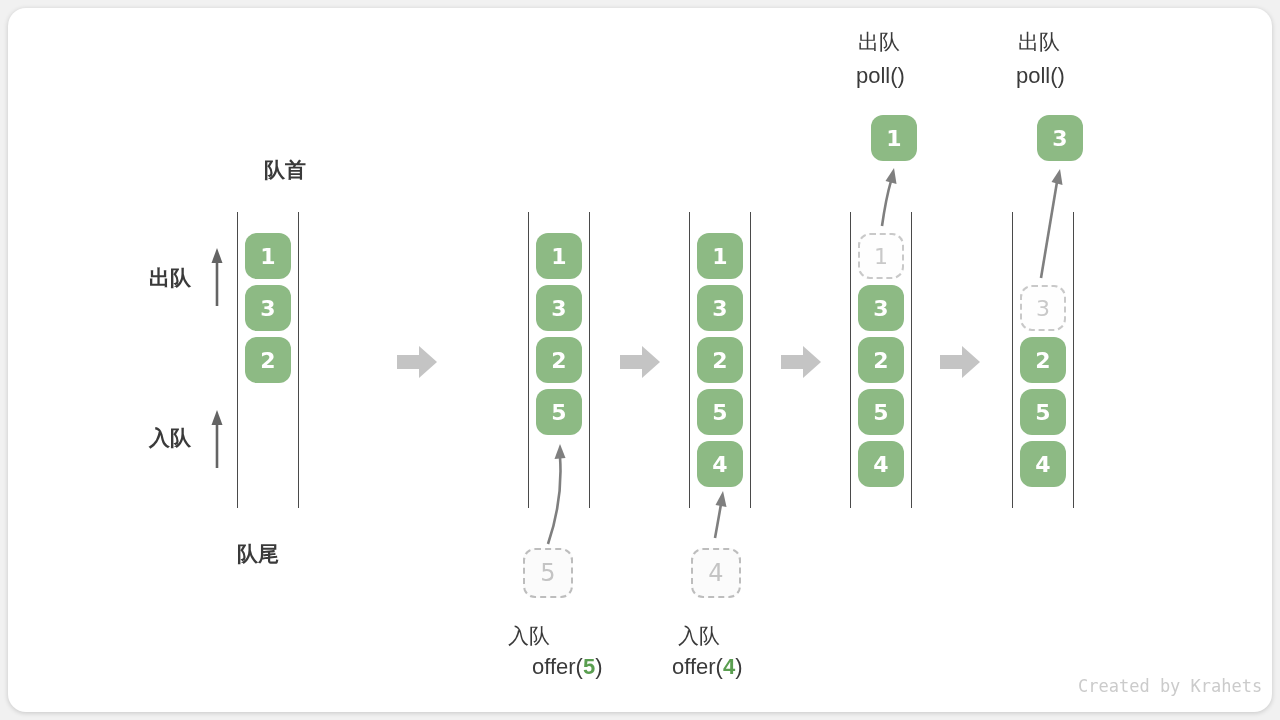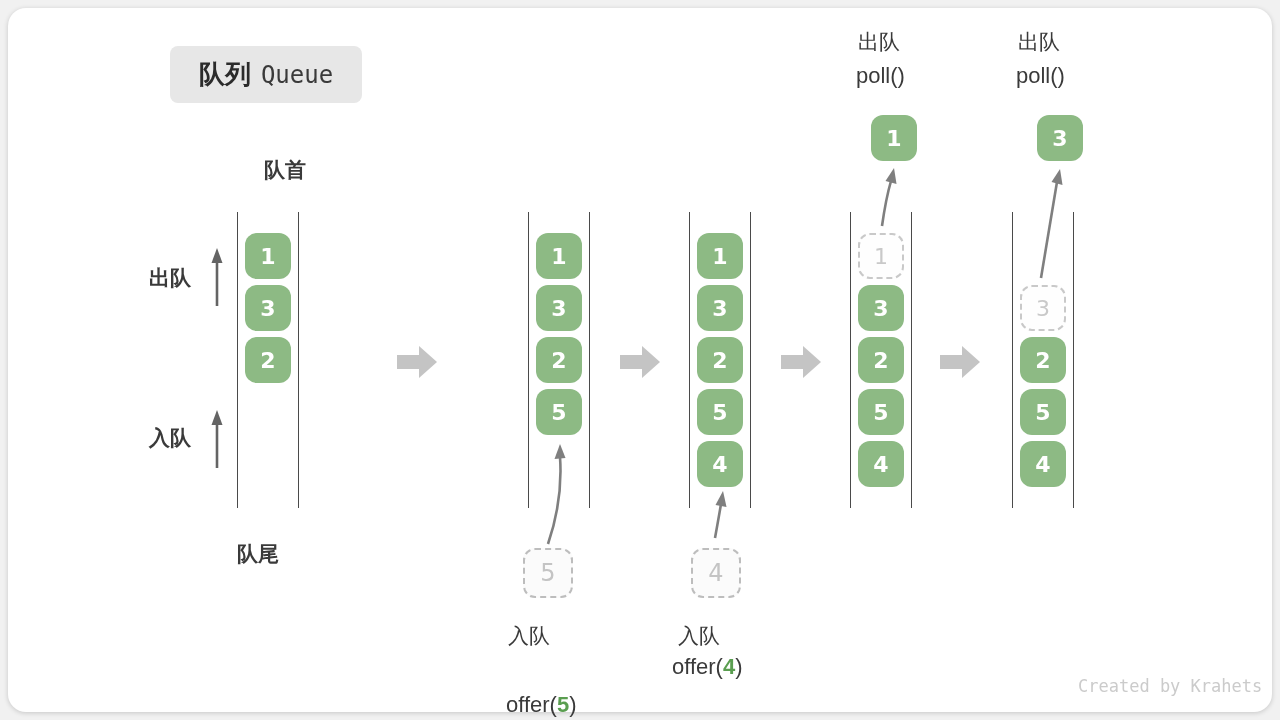--- a/index.html
+++ b/index.html
@@ -76,44 +76,40 @@
   .curve-a { left: 540px; top: 440px; }
   .curve-b { left: 706px; top: 488px; }
   .curve-c { left: 874px; top: 164px; }
   .curve-d { left: 1033px; top: 164px; }
 
   .op-label { position: absolute; color: #3a3a3a; font-size: 21px; font-weight: 500; white-space: nowrap; }
   .op-code  { position: absolute; color: #3a3a3a; font-size: 22px; font-family: Liberation Sans, sans-serif; white-space: nowrap; text-align: right; }
   .op-code .arg { color: #5a9e50; font-weight: bold; }
 
   .op-enq5-label { left: 508px; top: 622px; }
-  .op-enq5-code  { left: 506px; top: 654px; margin-top: 38px; }
+  .op-enq5-code  { left: 532px; top: 654px; }
   .op-enq4-label { left: 678px; top: 622px; }
   .op-enq4-code  { left: 672px; top: 654px; }
   .op-poll1-label { left: 858px; top: 28px; }
   .op-poll1-code  { left: 856px; top: 63px; }
   .op-poll3-label { left: 1018px; top: 28px; }
   .op-poll3-code  { left: 1016px; top: 63px; }
 
   .watermark {
     position: absolute; left: 1078px; top: 676px;
     font-family: "DejaVu Sans Mono", monospace; font-size: 17px; color: #cbcbcb;
     white-space: nowrap;
   }
 </style>
 </head>
 <body>
 
 <div class="stage">
   <div class="card"></div>
 
-  <div class="title-box">
-    <span class="title-zh">队列</span>
-    <span class="title-en">Queue</span>
-  </div>
 
   <div class="lbl lbl-front">队首</div>
   <div class="lbl lbl-rear">队尾</div>
 
   <div class="lbl lbl-side lbl-dequeue-side">出队</div>
   <svg class="up-arrow dequeue" viewBox="0 0 20 62">
     <line x1="10" y1="60" x2="10" y2="15" stroke="#646464" stroke-width="2.6"></line>
     <polygon points="10,2 4.5,17 15.5,17" fill="#646464"></polygon>
   </svg>
   <div class="lbl lbl-side lbl-enqueue-side">入队</div>

